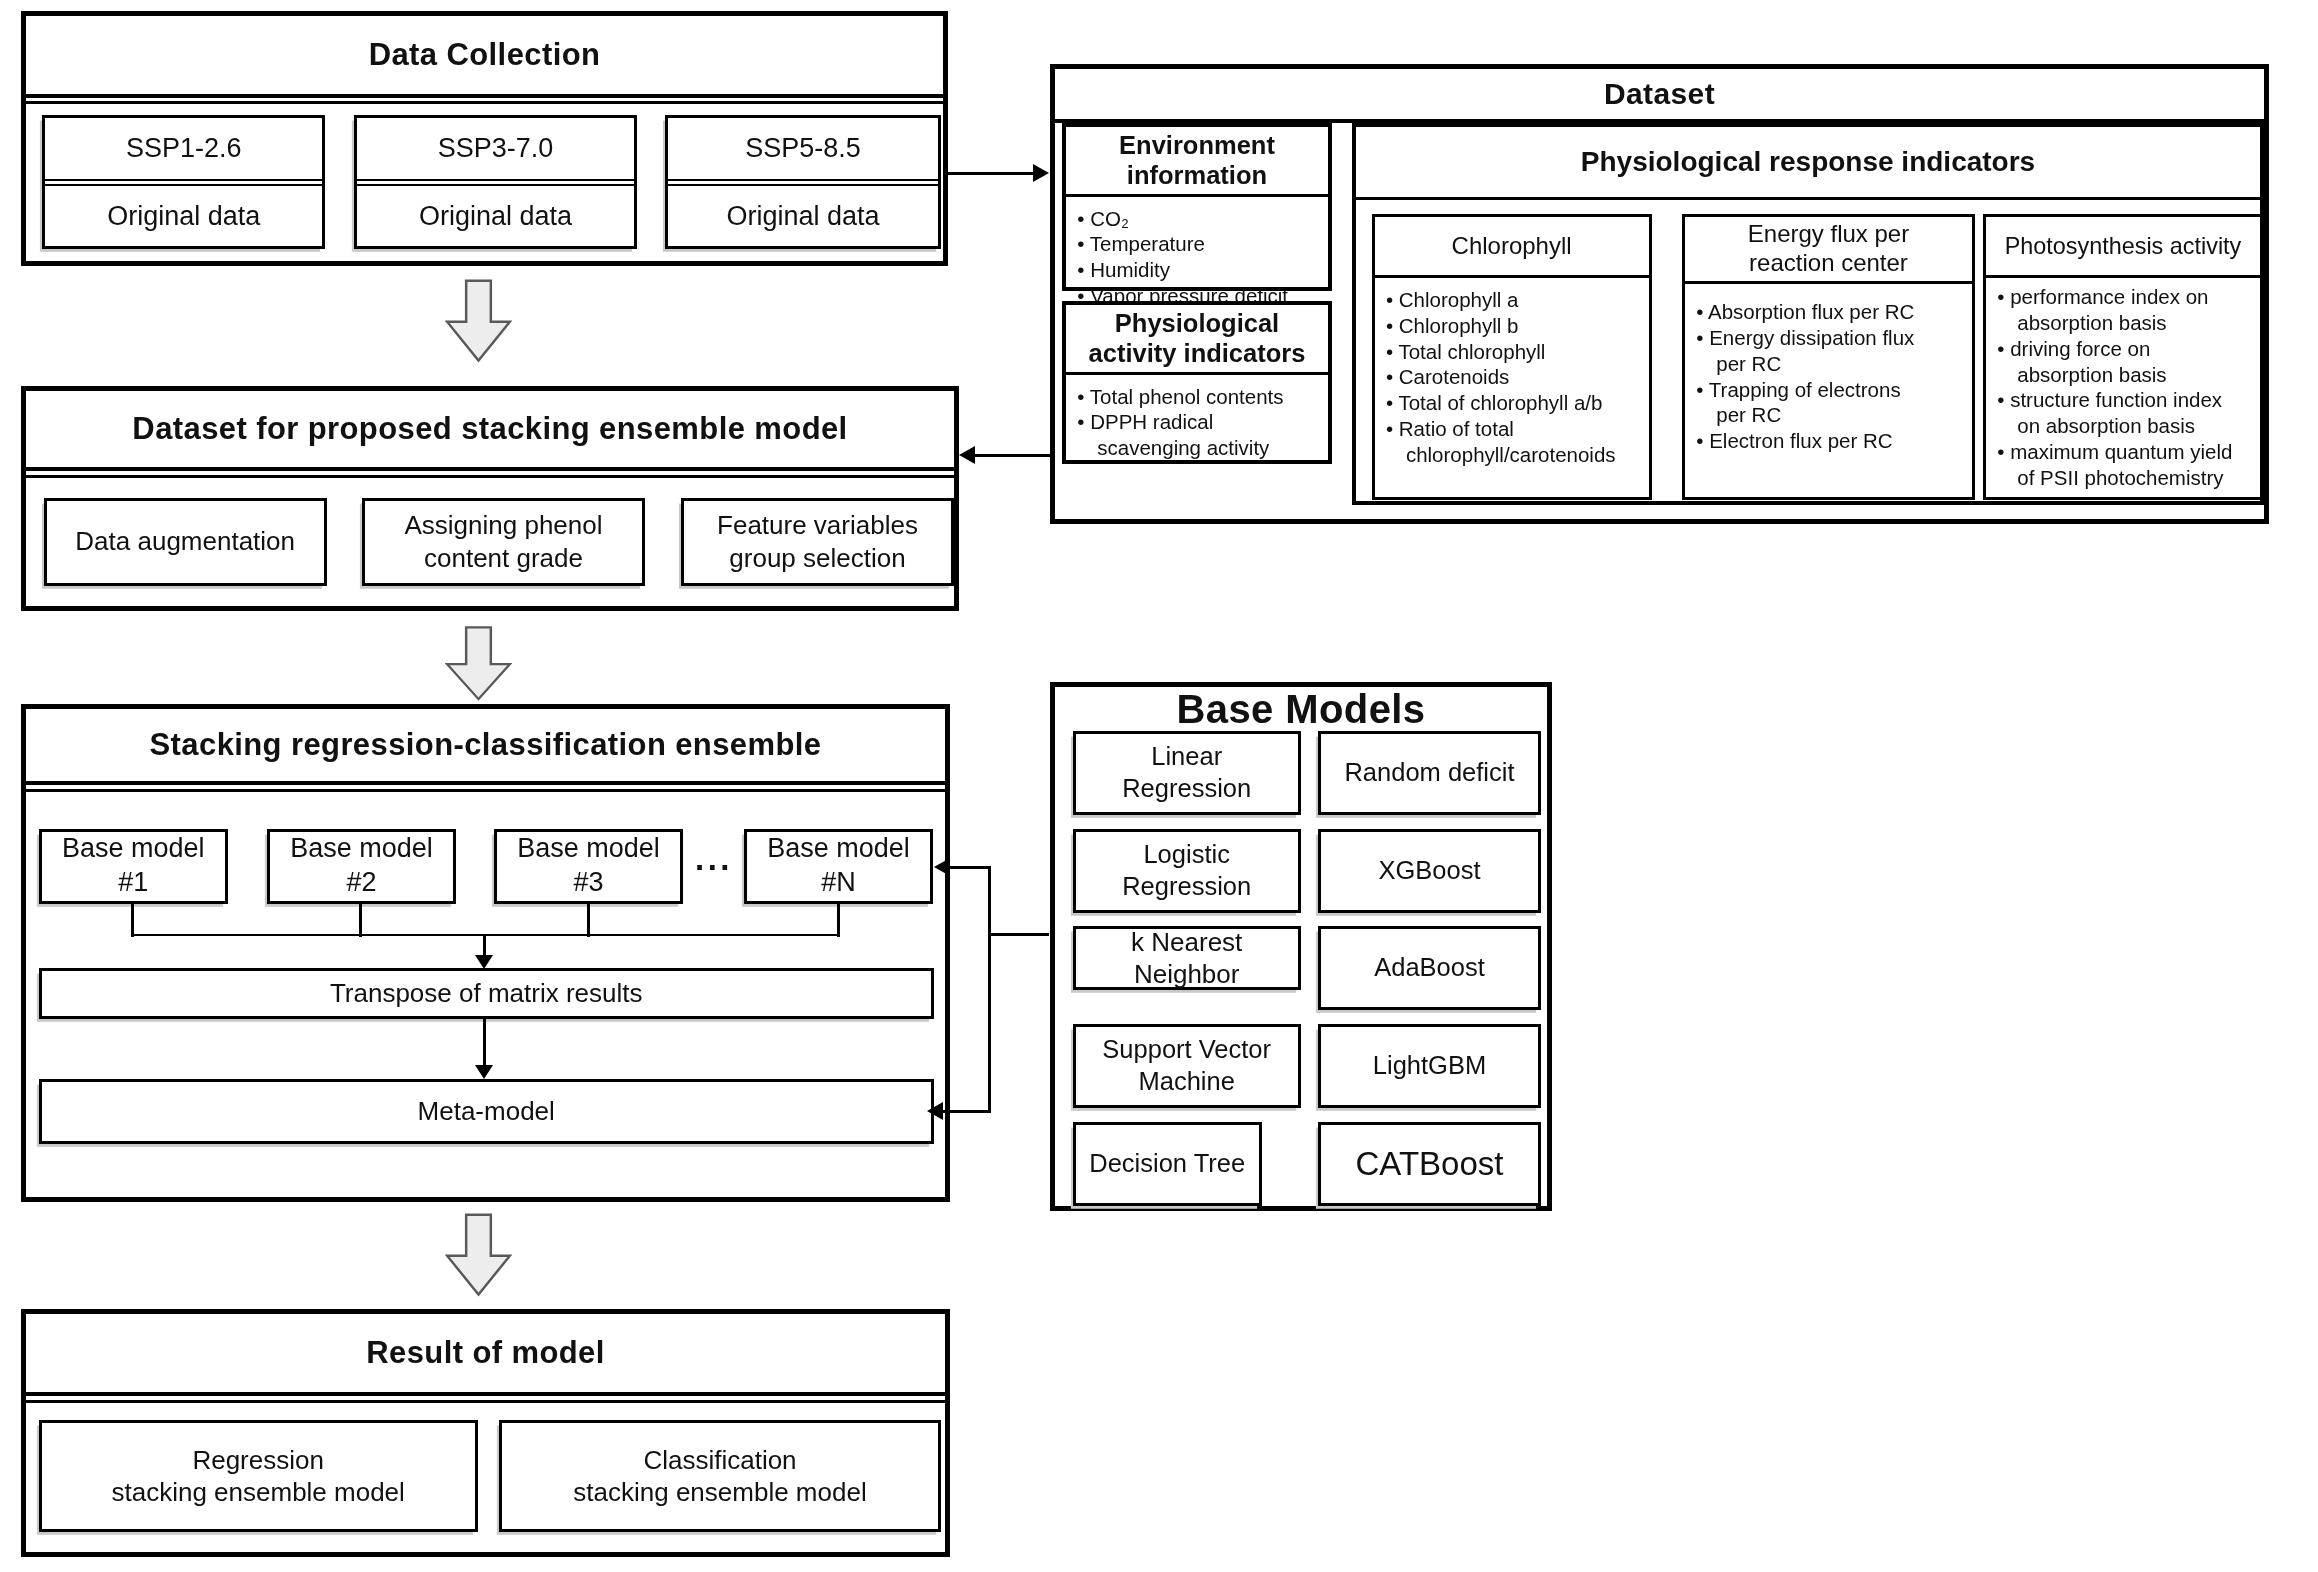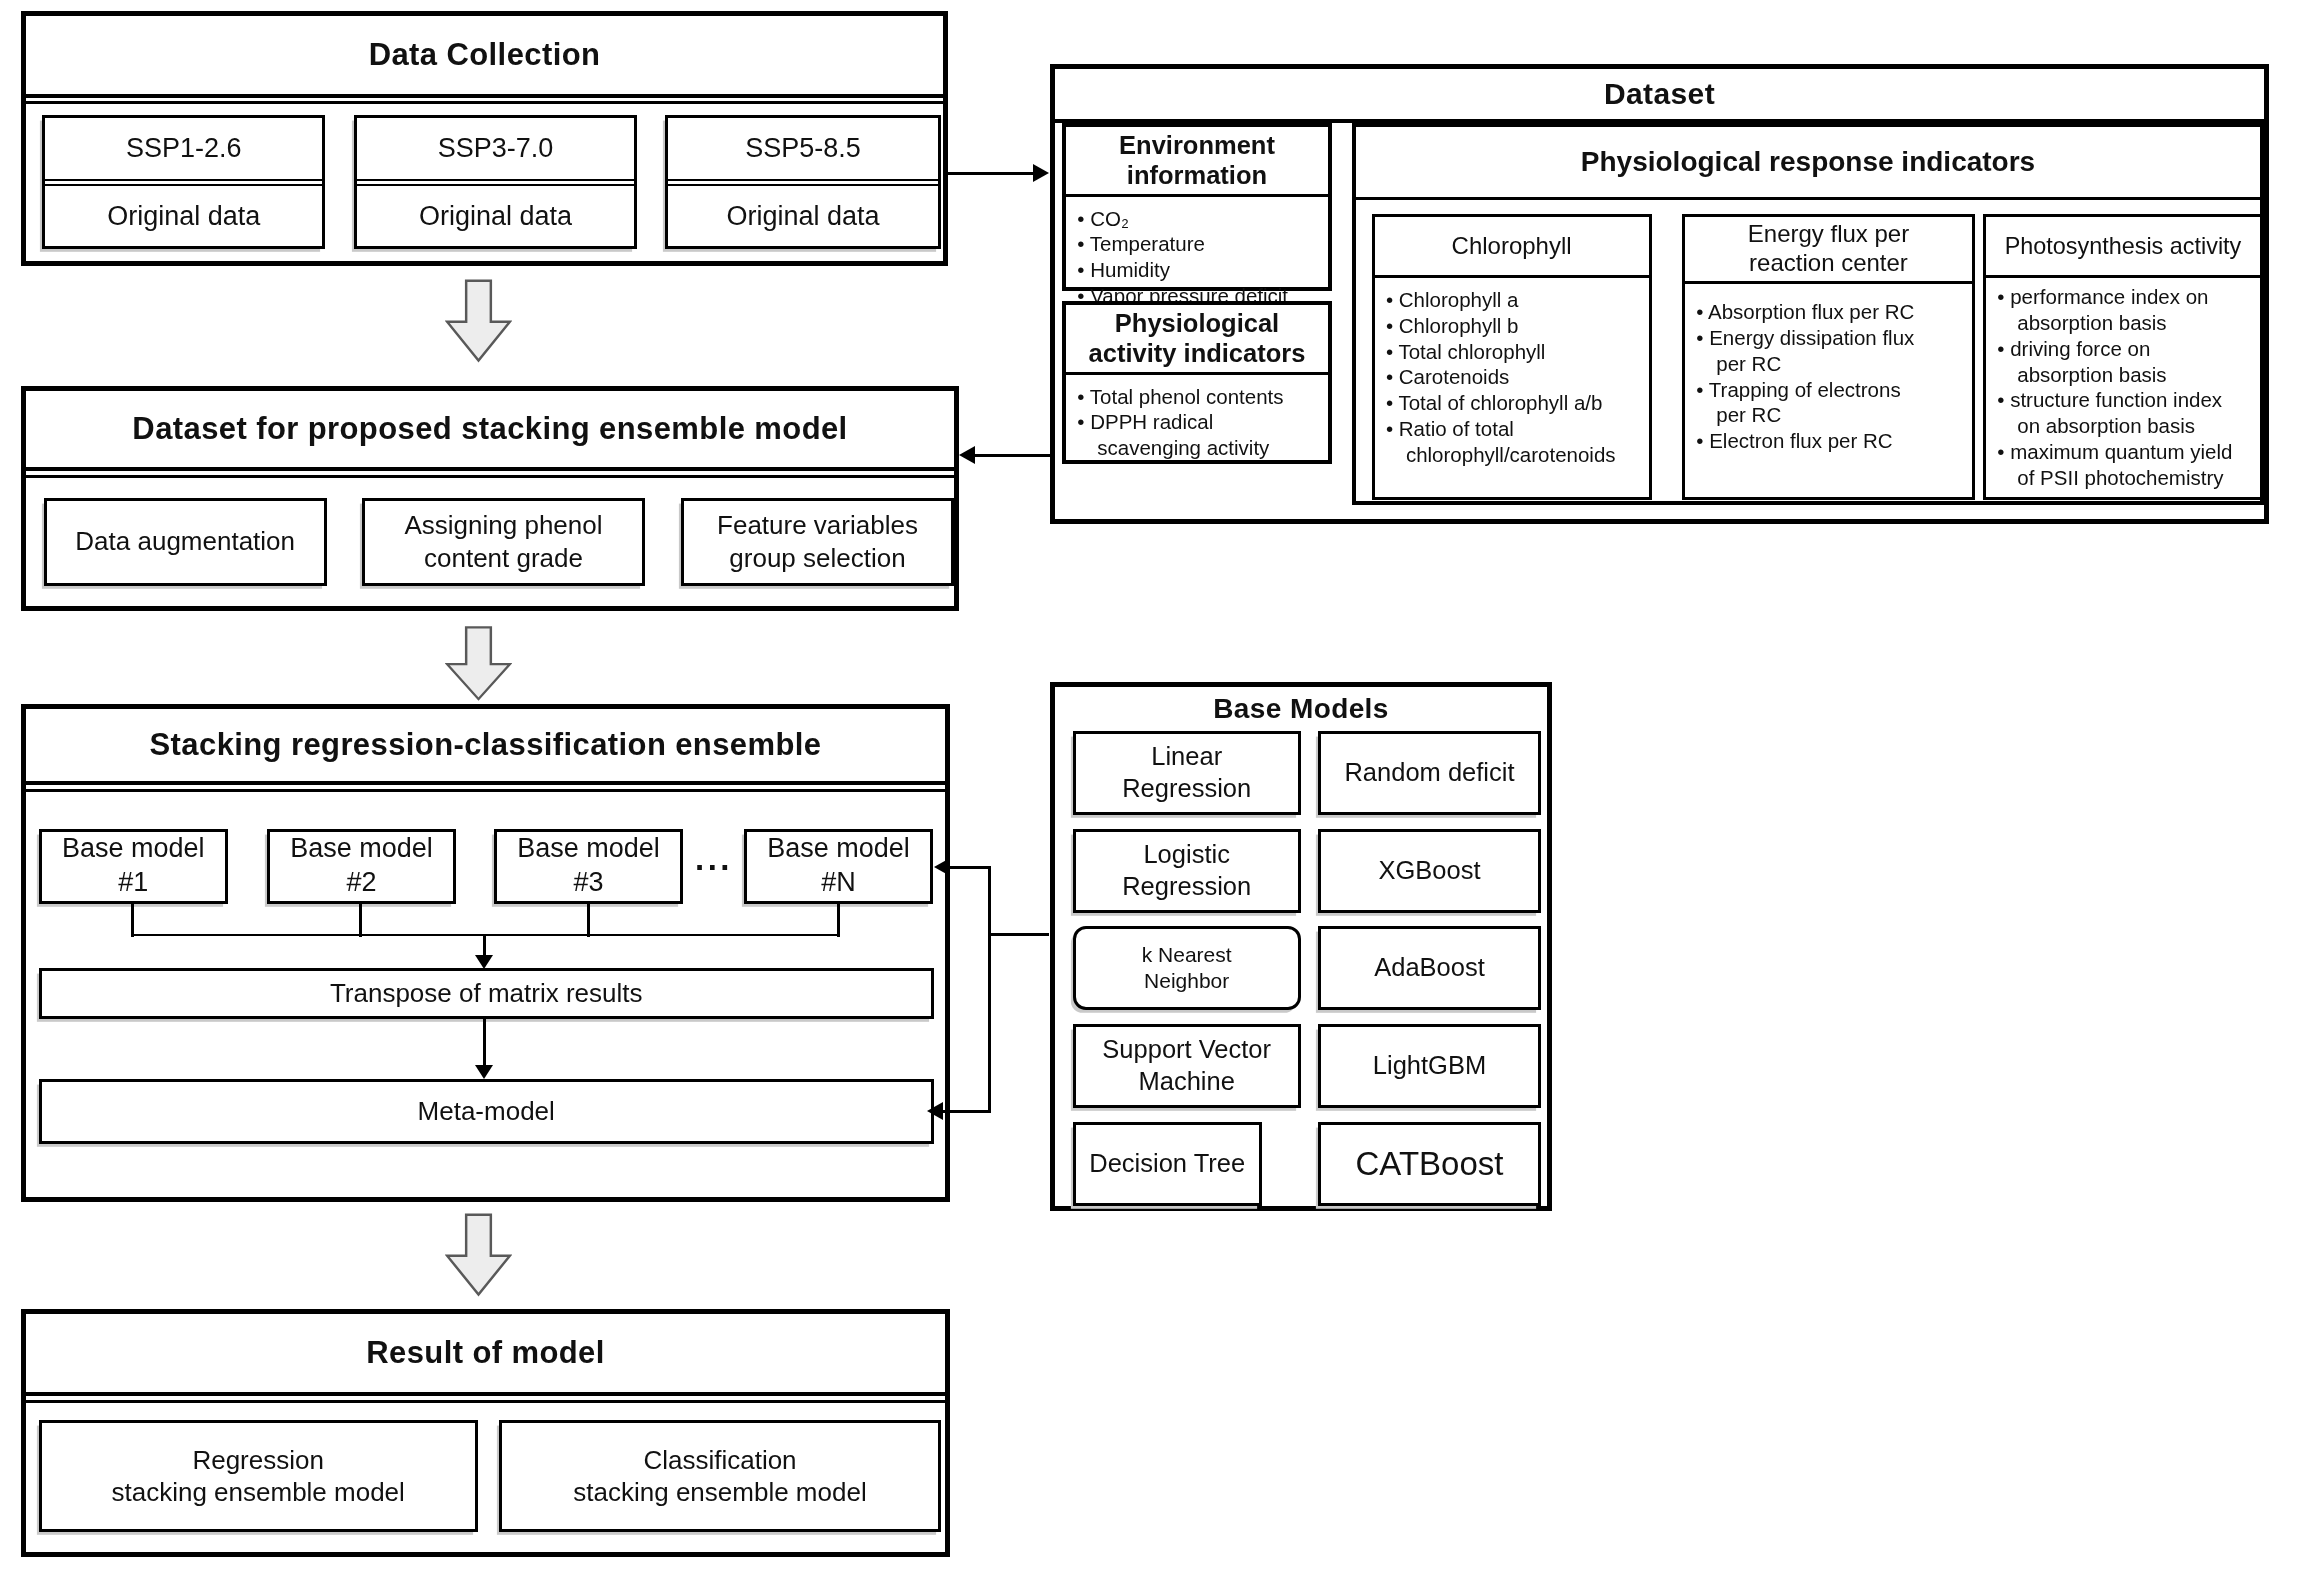--- a/index.html
+++ b/index.html
@@ -208,30 +208,30 @@
             </ul>
           </div>
 
         </div>
       </div>
     </div>
   </div>
 
   <div class="panel" style="left:1050px;top:682px;width:502px;height:529px;">
     <div class="panel-header" style="height:44px;border-bottom:none;">
-      <div class="panel-title" style="font-size:28px;">Base Models</div>
+      <div class="panel-title" style="font-size:40px;">Base Models</div>
     </div>
     <div class="panel-body nosep">
       <div class="wbox pre" style="left:17.7px;top:0px;width:228px;height:84px;font-size:25.5px;">Linear
 Regression</div>
       <div class="wbox" style="left:263px;top:0px;width:223px;height:84px;font-size:25.5px;">Random deficit</div>
       <div class="wbox pre" style="left:17.7px;top:98px;width:228px;height:84px;font-size:25.5px;">Logistic
 Regression</div>
       <div class="wbox" style="left:263px;top:98px;width:223px;height:84px;font-size:25.5px;">XGBoost</div>
-      <div class="wbox pre" style="left:17.7px;top:195px;width:228px;height:84px;font-size:21px;border-radius:13px;">k Nearest
+      <div class="wbox pre" style="left:17.7px;top:195px;width:228px;height:64px;font-size:26px;">k Nearest
 Neighbor</div>
       <div class="wbox" style="left:263px;top:195px;width:223px;height:84px;font-size:25.5px;">AdaBoost</div>
       <div class="wbox pre" style="left:17.7px;top:293px;width:228px;height:84px;font-size:25.5px;">Support Vector
 Machine</div>
       <div class="wbox" style="left:263px;top:293px;width:223px;height:84px;font-size:25.5px;">LightGBM</div>
       <div class="wbox" style="left:17.7px;top:391px;width:189px;height:84px;font-size:25.5px;">Decision Tree</div>
       <div class="wbox" style="left:263px;top:391px;width:223px;height:84px;font-size:33px;">CATBoost</div>
     </div>
   </div>
 

